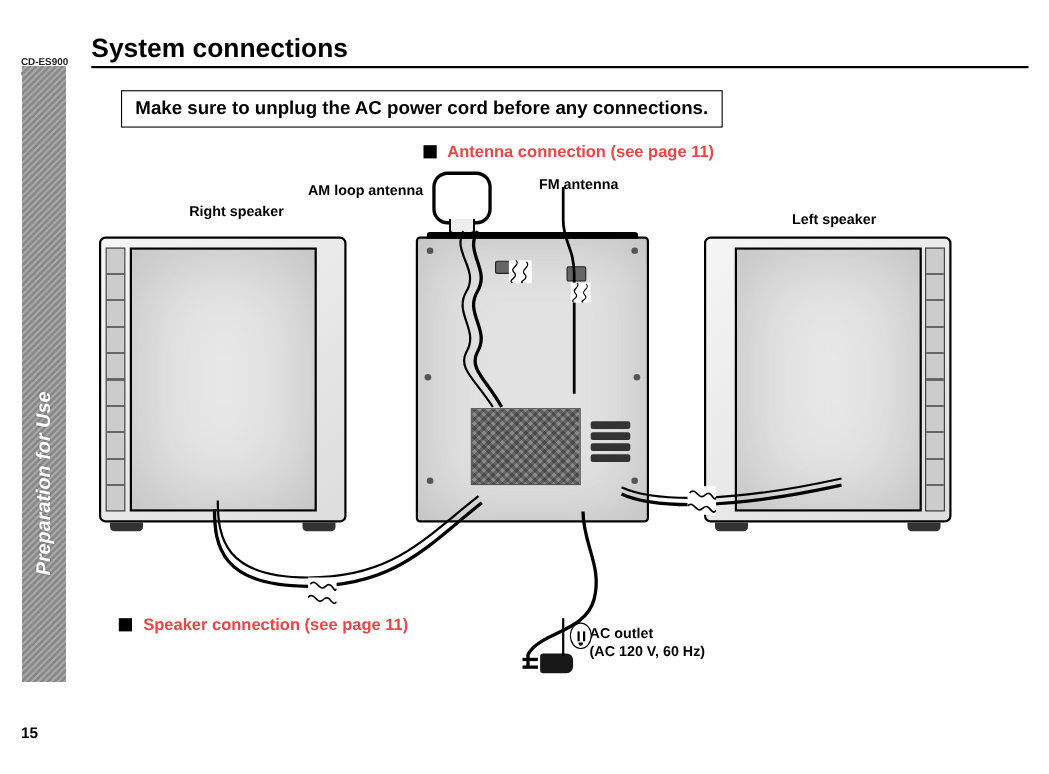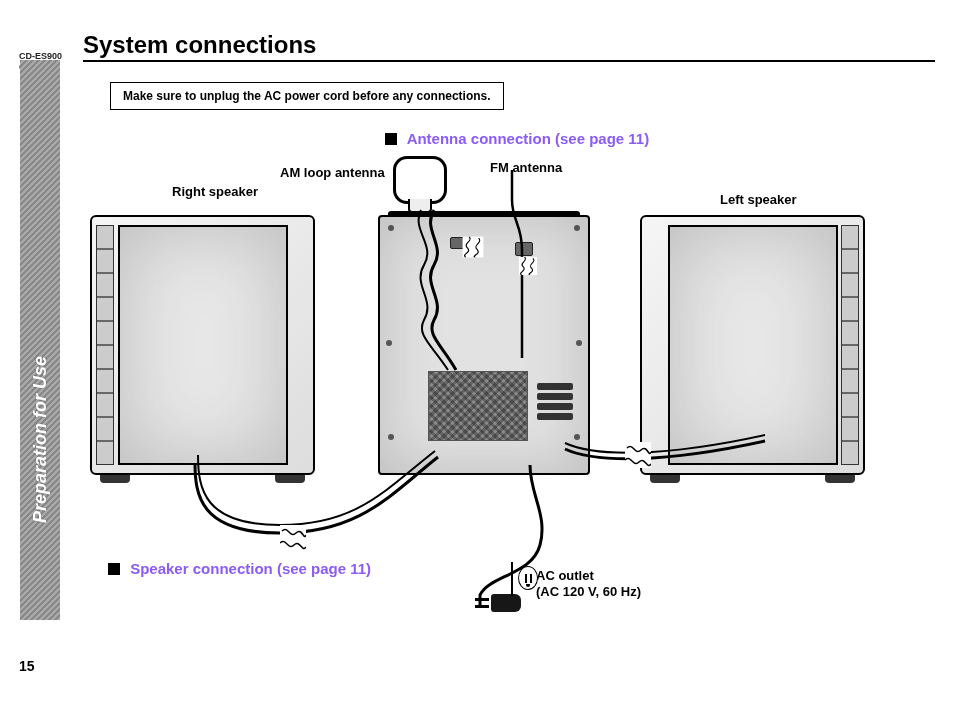--- a/index.html
+++ b/index.html
@@ -69,36 +69,36 @@
     left: 19px;
     font-size: 14px;
     font-weight: bold;
   }
   .warning-box {
     position: absolute;
     top: 82px;
     left: 110px;
     border: 1.5px solid #000;
     padding: 6px 12px;
-    font-size: 12px;
+    font-size: 17px;
     font-weight: bold;
   }
   .section-marker {
     display: inline-block;
     width: 12px;
     height: 12px;
     background: #000;
     margin-right: 6px;
     vertical-align: -1px;
   }
   .section-heading {
     position: absolute;
     font-size: 15px;
     font-weight: bold;
-    color: #8b5cf6;
+    color: #ef4444;
   }
   .antenna-heading { top: 130px; left: 385px; }
   .speaker-heading { top: 560px; left: 108px; text-align: center; }
   .ac-heading      { top: 627px; left: 530px; }
   .label {
     position: absolute;
     font-size: 13px;
     font-weight: bold;
     color: #000;
   }

